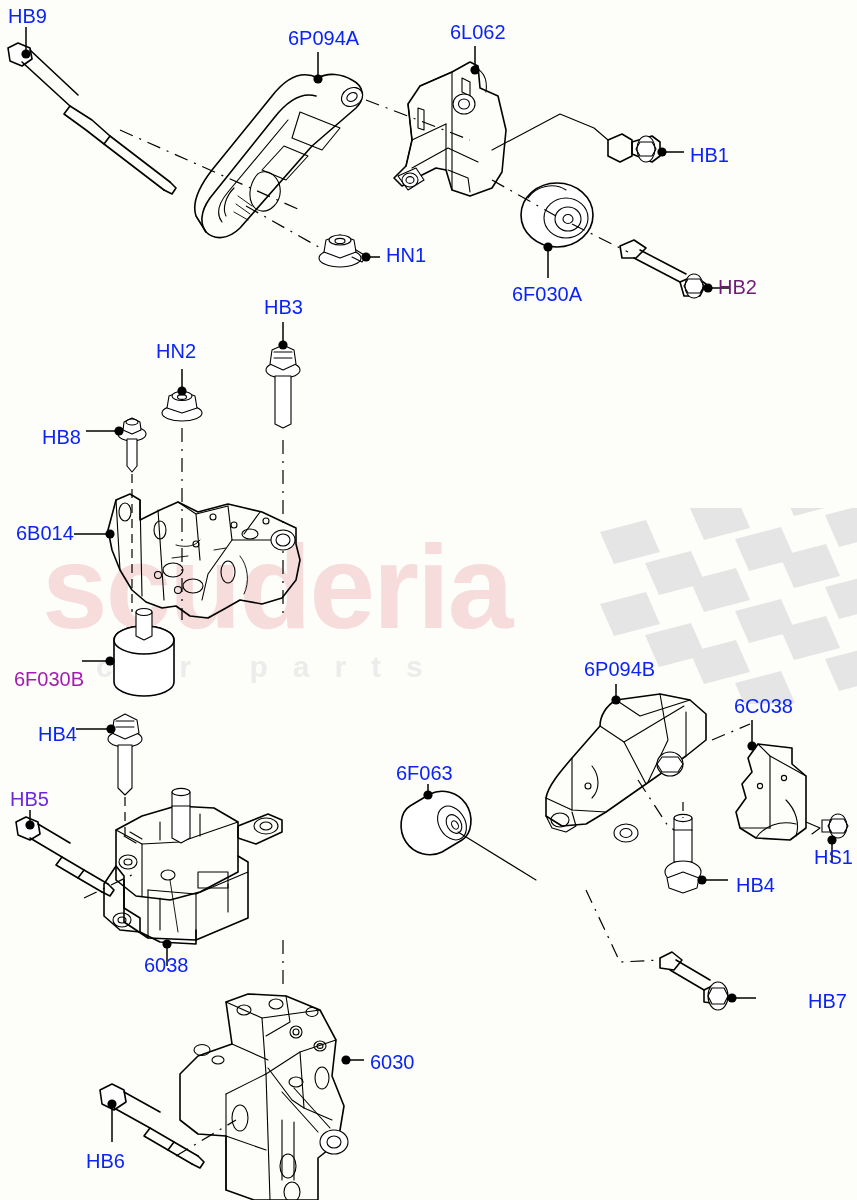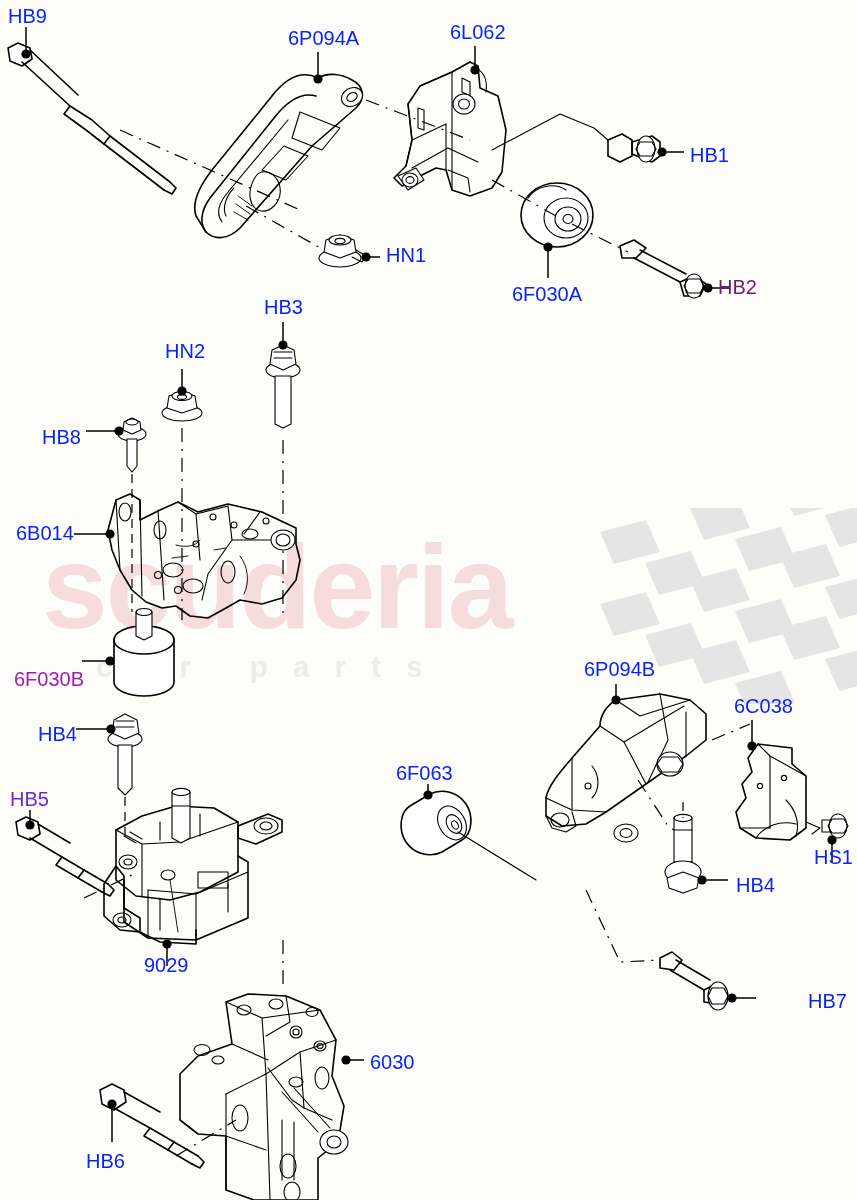--- a/index.html
+++ b/index.html
@@ -527,29 +527,29 @@
   </svg>
 
   <div class="label" style="left: 8px; top: 6px; color: rgb(11, 36, 245);">HB9</div>
   <div class="label" style="left: 288px; top: 28px; color: rgb(11, 36, 245);">6P094A</div>
   <div class="label" style="left: 450px; top: 22px; color: rgb(11, 36, 245);">6L062</div>
   <div class="label" style="left: 690px; top: 145px; color: rgb(11, 36, 245);">HB1</div>
   <div class="label" style="left: 386px; top: 245px; color: rgb(11, 36, 245);">HN1</div>
   <div class="label" style="left: 512px; top: 284px; color: rgb(11, 36, 245);">6F030A</div>
   <div class="label" style="left: 718px; top: 277px; color: #701a75;">HB2</div>
   <div class="label" style="left: 264px; top: 297px; color: rgb(11, 36, 245);">HB3</div>
-  <div class="label" style="left: 156px; top: 341px; color: rgb(11, 36, 245); margin-left: 9px;">HN2</div>
+  <div class="label" style="left: 156px; top: 341px; color: rgb(11, 36, 245);">HN2</div>
   <div class="label" style="left: 42px; top: 427px; color: rgb(11, 36, 245);">HB8</div>
   <div class="label" style="left: 16px; top: 523px; color: rgb(11, 36, 245);">6B014</div>
   <div class="label" style="left: 14px; top: 653px; color: #a21caf; margin-top: 16px;">6F030B</div>
   <div class="label" style="left: 584px; top: 659px; color: rgb(11, 36, 245);">6P094B</div>
   <div class="label" style="left: 734px; top: 696px; color: rgb(11, 36, 245);">6C038</div>
   <div class="label" style="left: 38px; top: 724px; color: rgb(11, 36, 245);">HB4</div>
   <div class="label" style="left: 396px; top: 763px; color: rgb(11, 36, 245);">6F063</div>
   <div class="label" style="left: 10px; top: 789px; color: #6d28d9;">HB5</div>
   <div class="label" style="left: 814px; top: 847px; color: rgb(11, 36, 245);">HS1</div>
   <div class="label" style="left: 736px; top: 875px; color: rgb(11, 36, 245);">HB4</div>
-  <div class="label" style="left: 144px; top: 955px; color: rgb(11, 36, 245);">9029</div>
+  <div class="label" style="left: 144px; top: 955px; color: rgb(11, 36, 245);">6038</div>
   <div class="label" style="left: 370px; top: 1052px; color: rgb(11, 36, 245);">6030</div>
   <div class="label" style="left: 776px; top: 991px; color: rgb(11, 36, 245); margin-left: 32px;">HB7</div>
   <div class="label" style="left: 86px; top: 1151px; color: rgb(11, 36, 245);">HB6</div>
 
 </div>
 
 </body></html>

